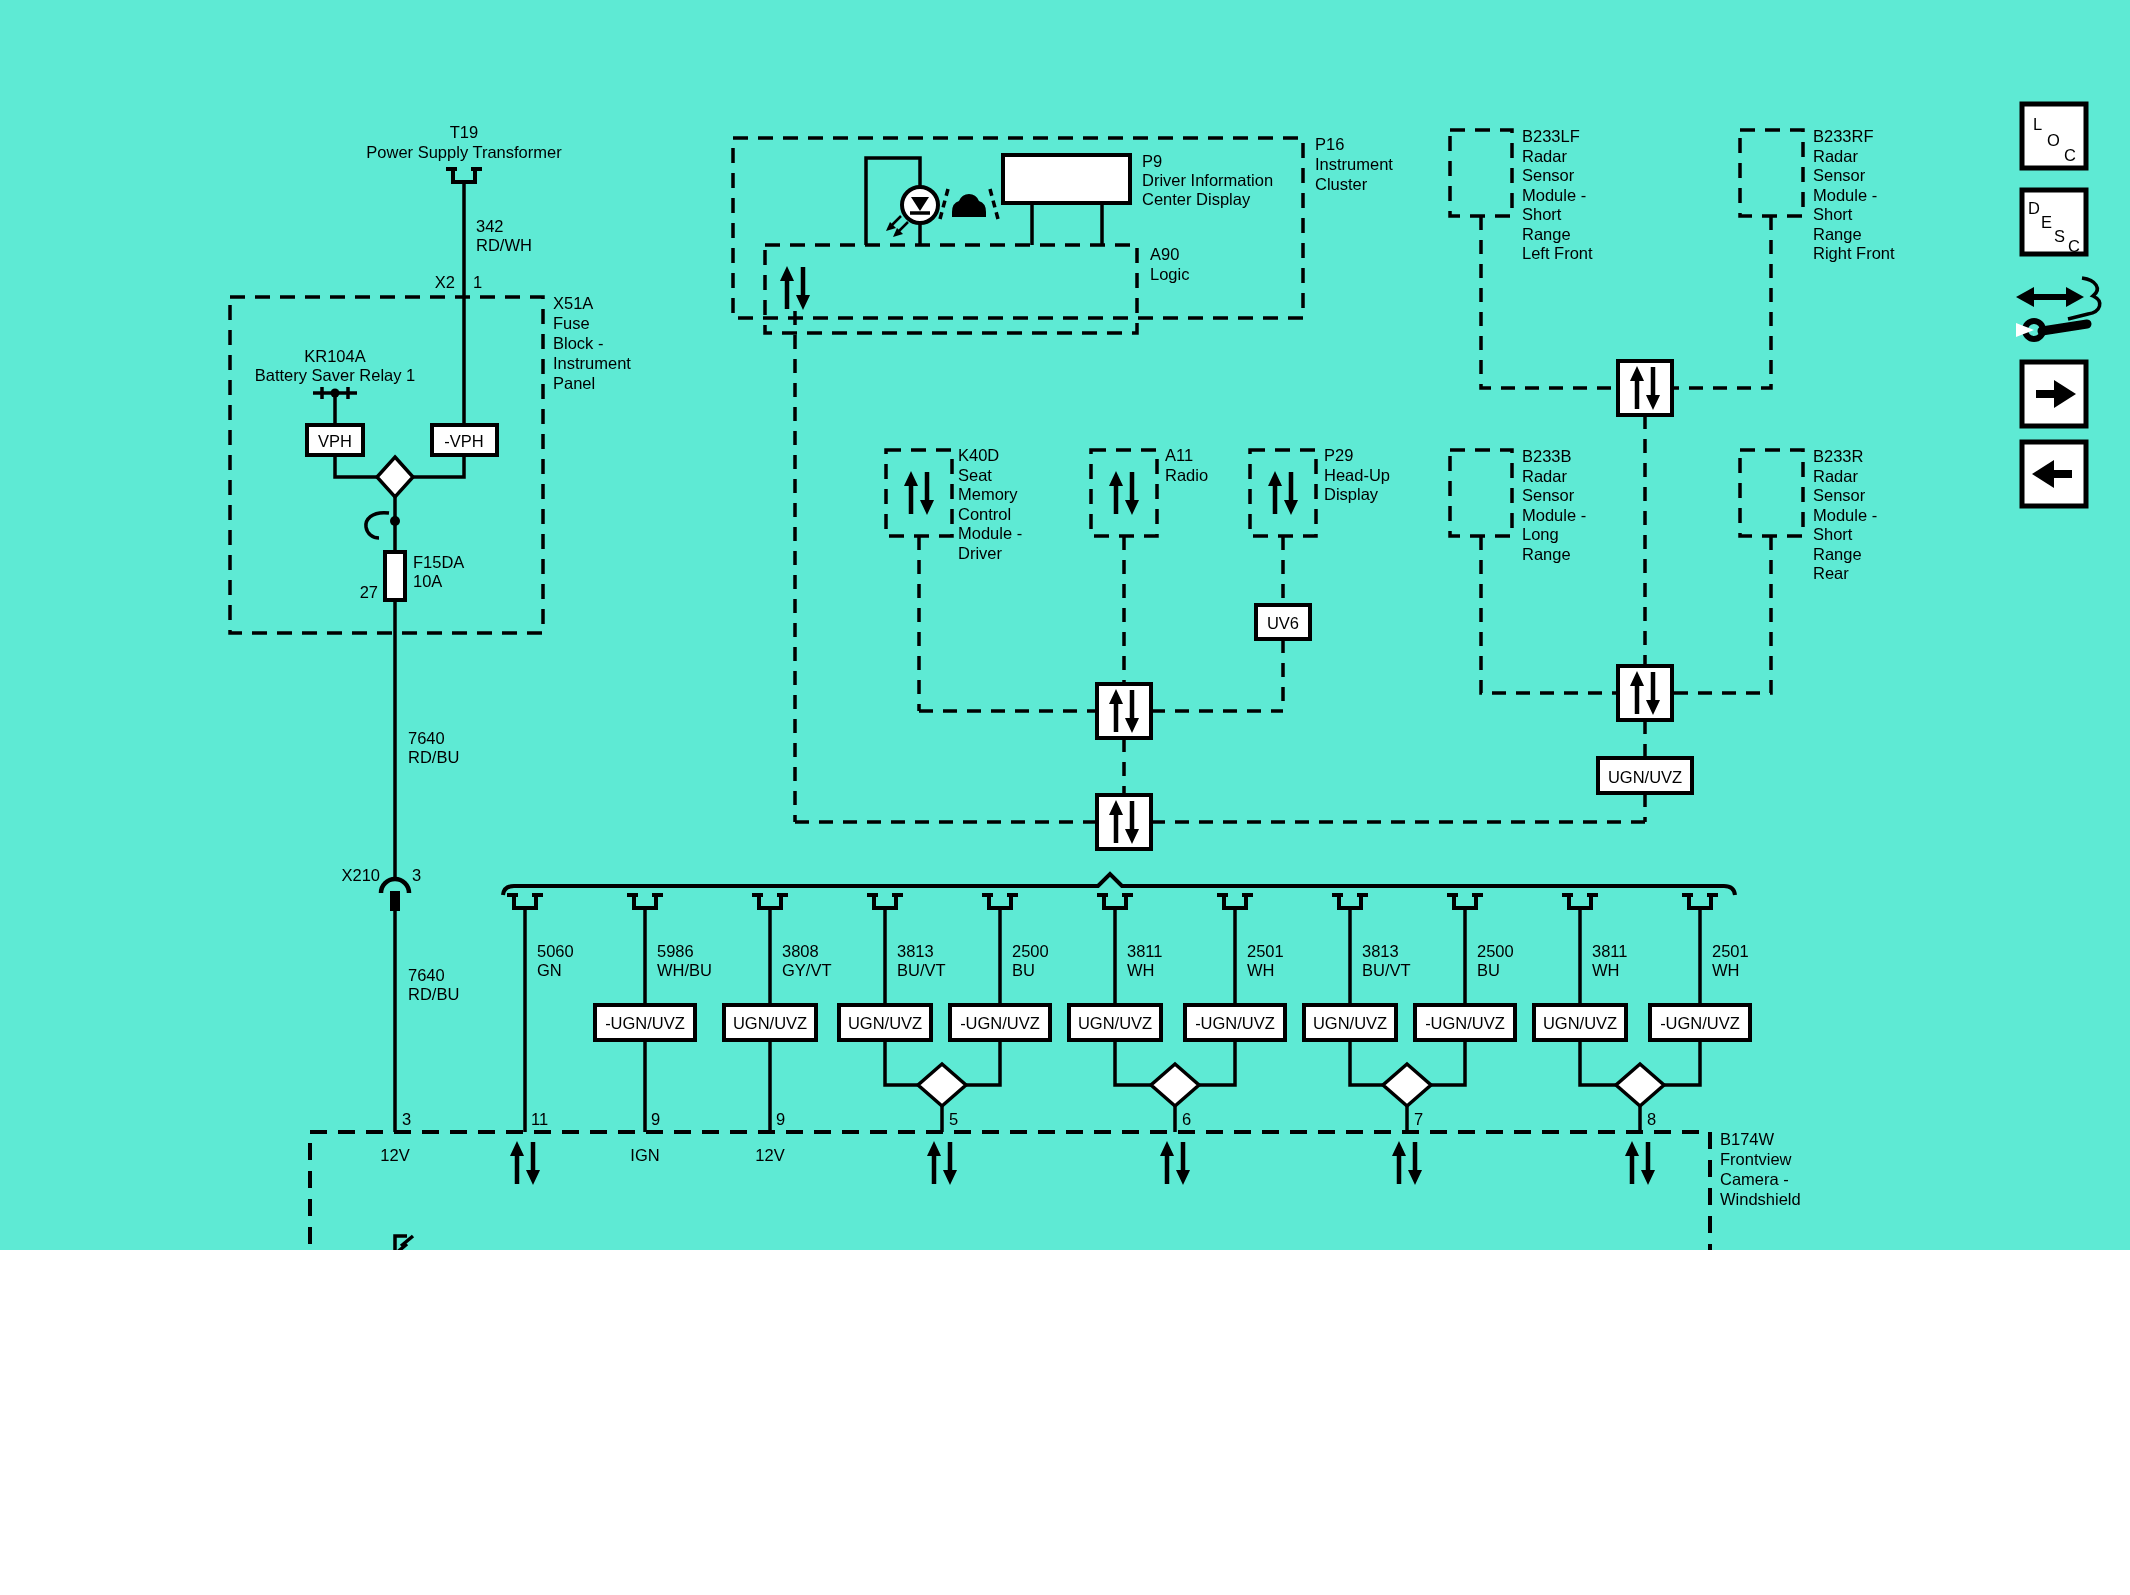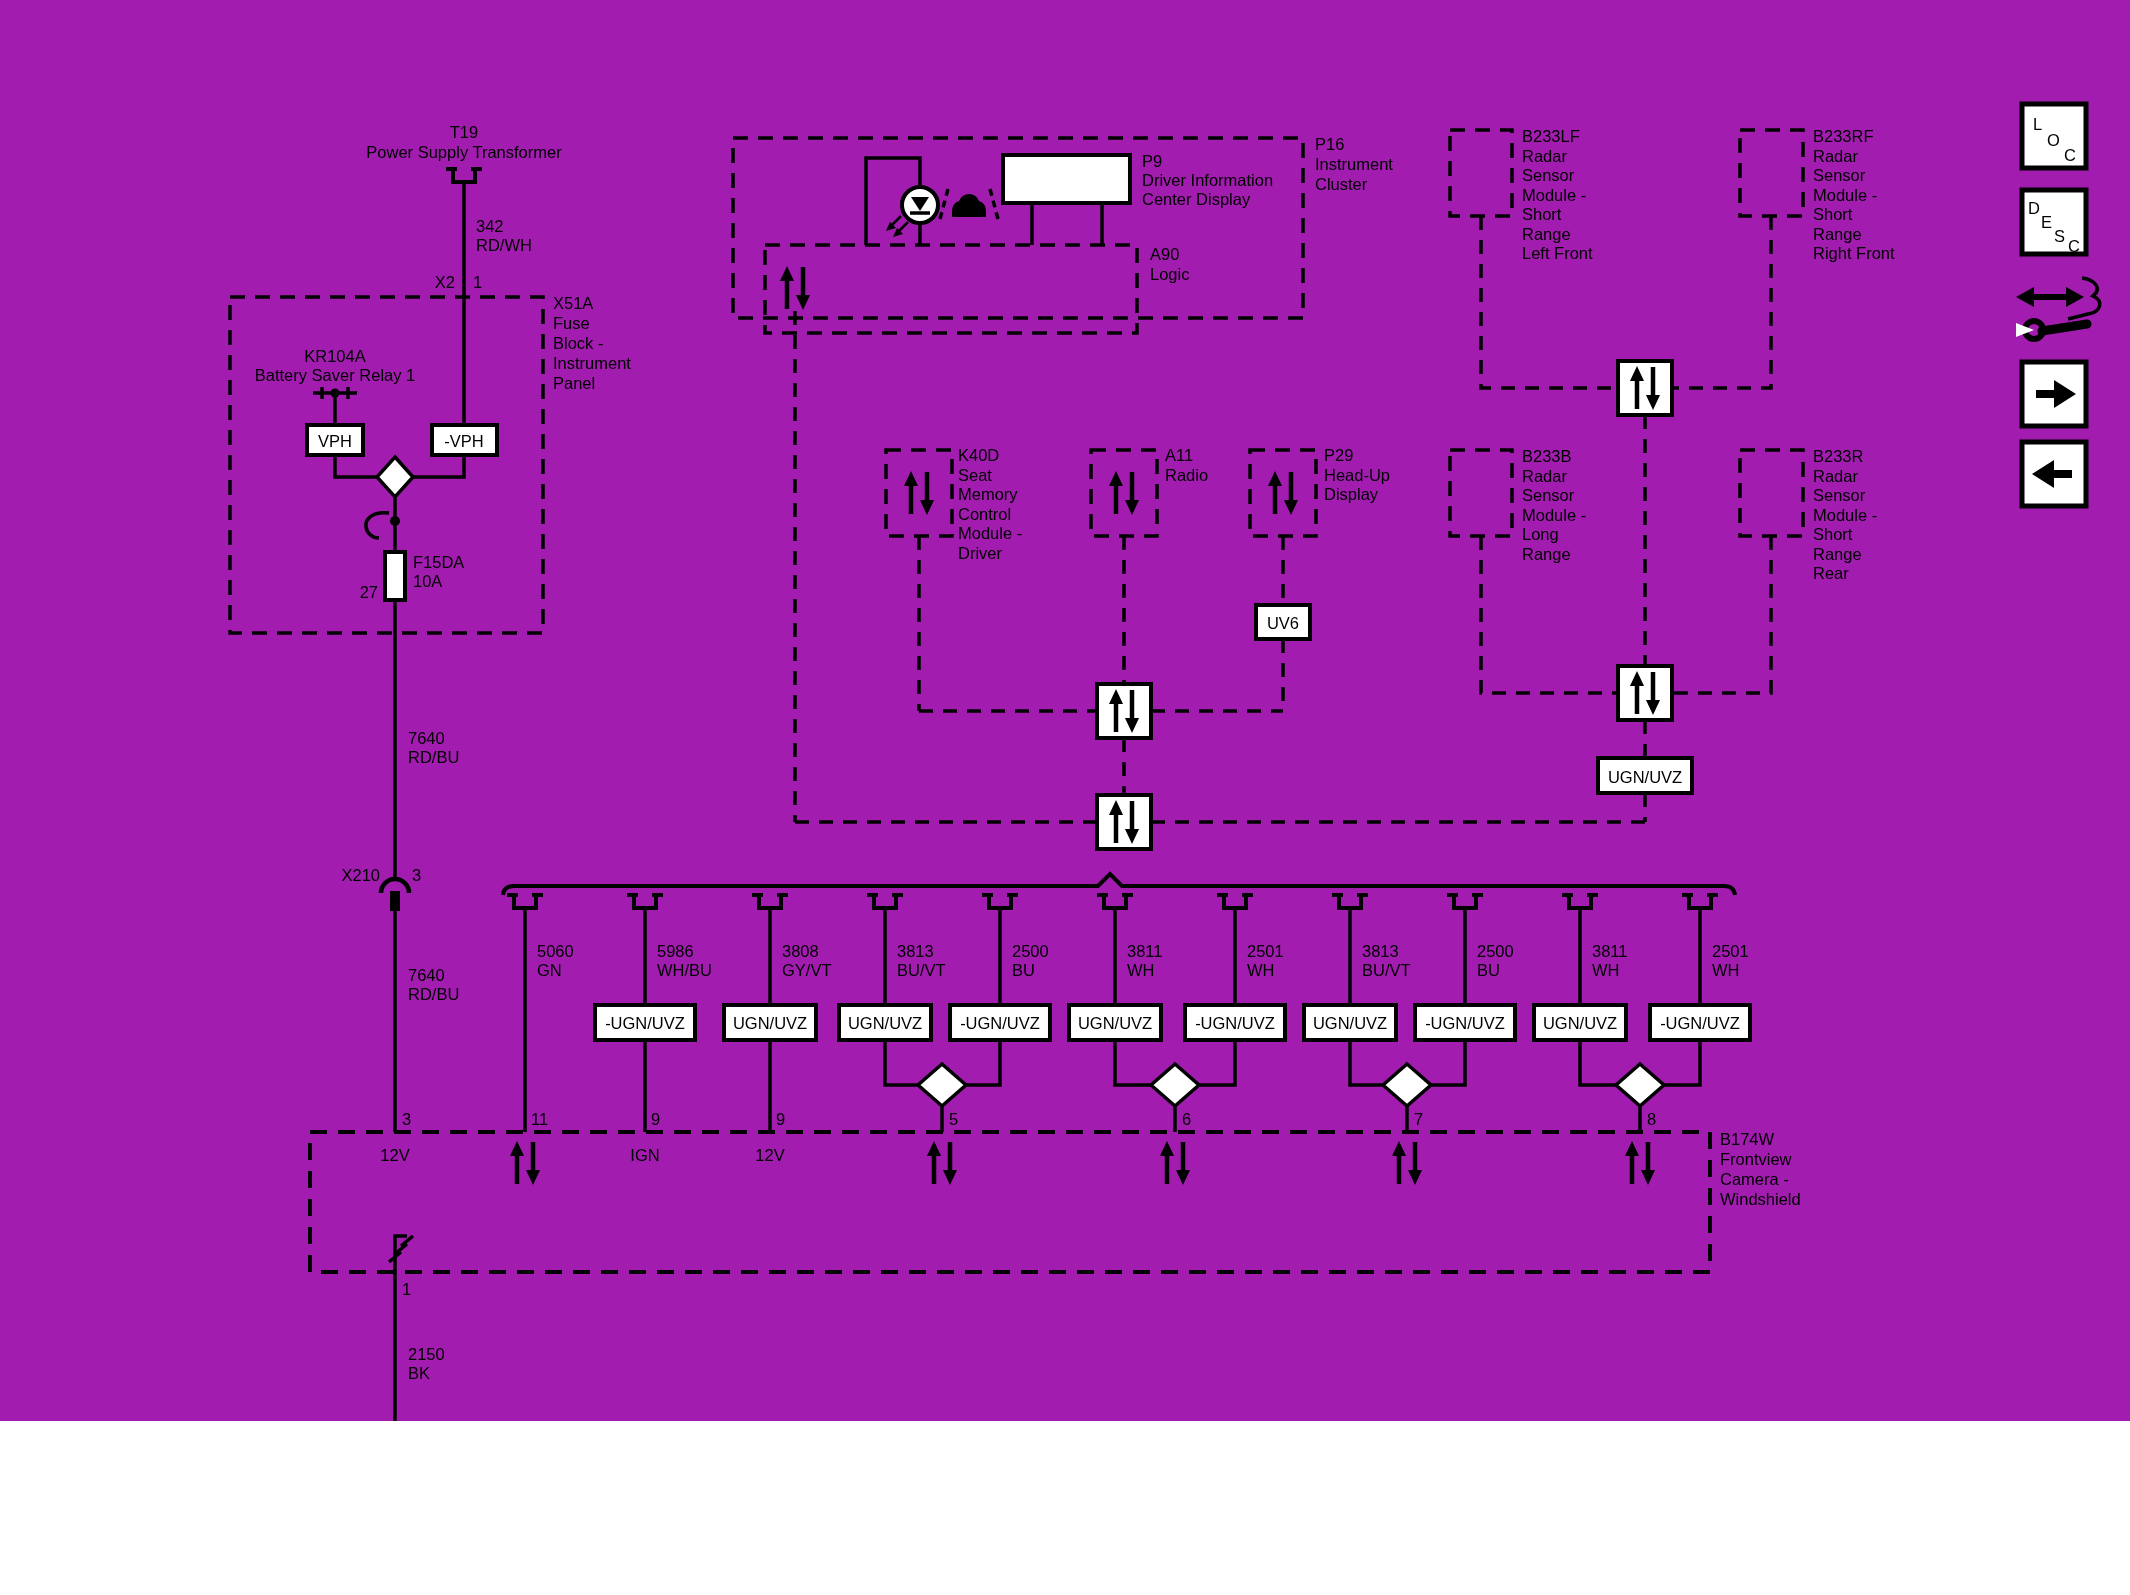--- a/index.html
+++ b/index.html
@@ -1,16 +1,16 @@
 <!DOCTYPE html>
 <html><head>
 <meta charset="utf-8">
 <style>
   html,body{margin:0;padding:0;background:#ffffff;}
-  .stage{position:relative;width:2130px;height:1421px;background:#a21caf;
+  .stage{position:relative;width:2130px;height:1250px;background:#5eead4;
          font-family:"Liberation Sans", sans-serif;}
   svg text{fill:#000;font-family:"Liberation Sans", sans-serif;font-size:16.5px;}
   .w    {stroke:#000;stroke-width:3.5;fill:none;}
   .w45  {stroke:#000;stroke-width:4.5;fill:none;}
   .wd   {stroke:#000;stroke-width:3.5;fill:none;stroke-dasharray:14 10;}
   .boxd {stroke:#000;stroke-width:3.5;fill:none;stroke-dasharray:15 10;}
   .boxs {stroke:#000;stroke-width:4;fill:#fff;}
   .blk  {fill:#000;stroke:none;}
 </style>
 </head>

